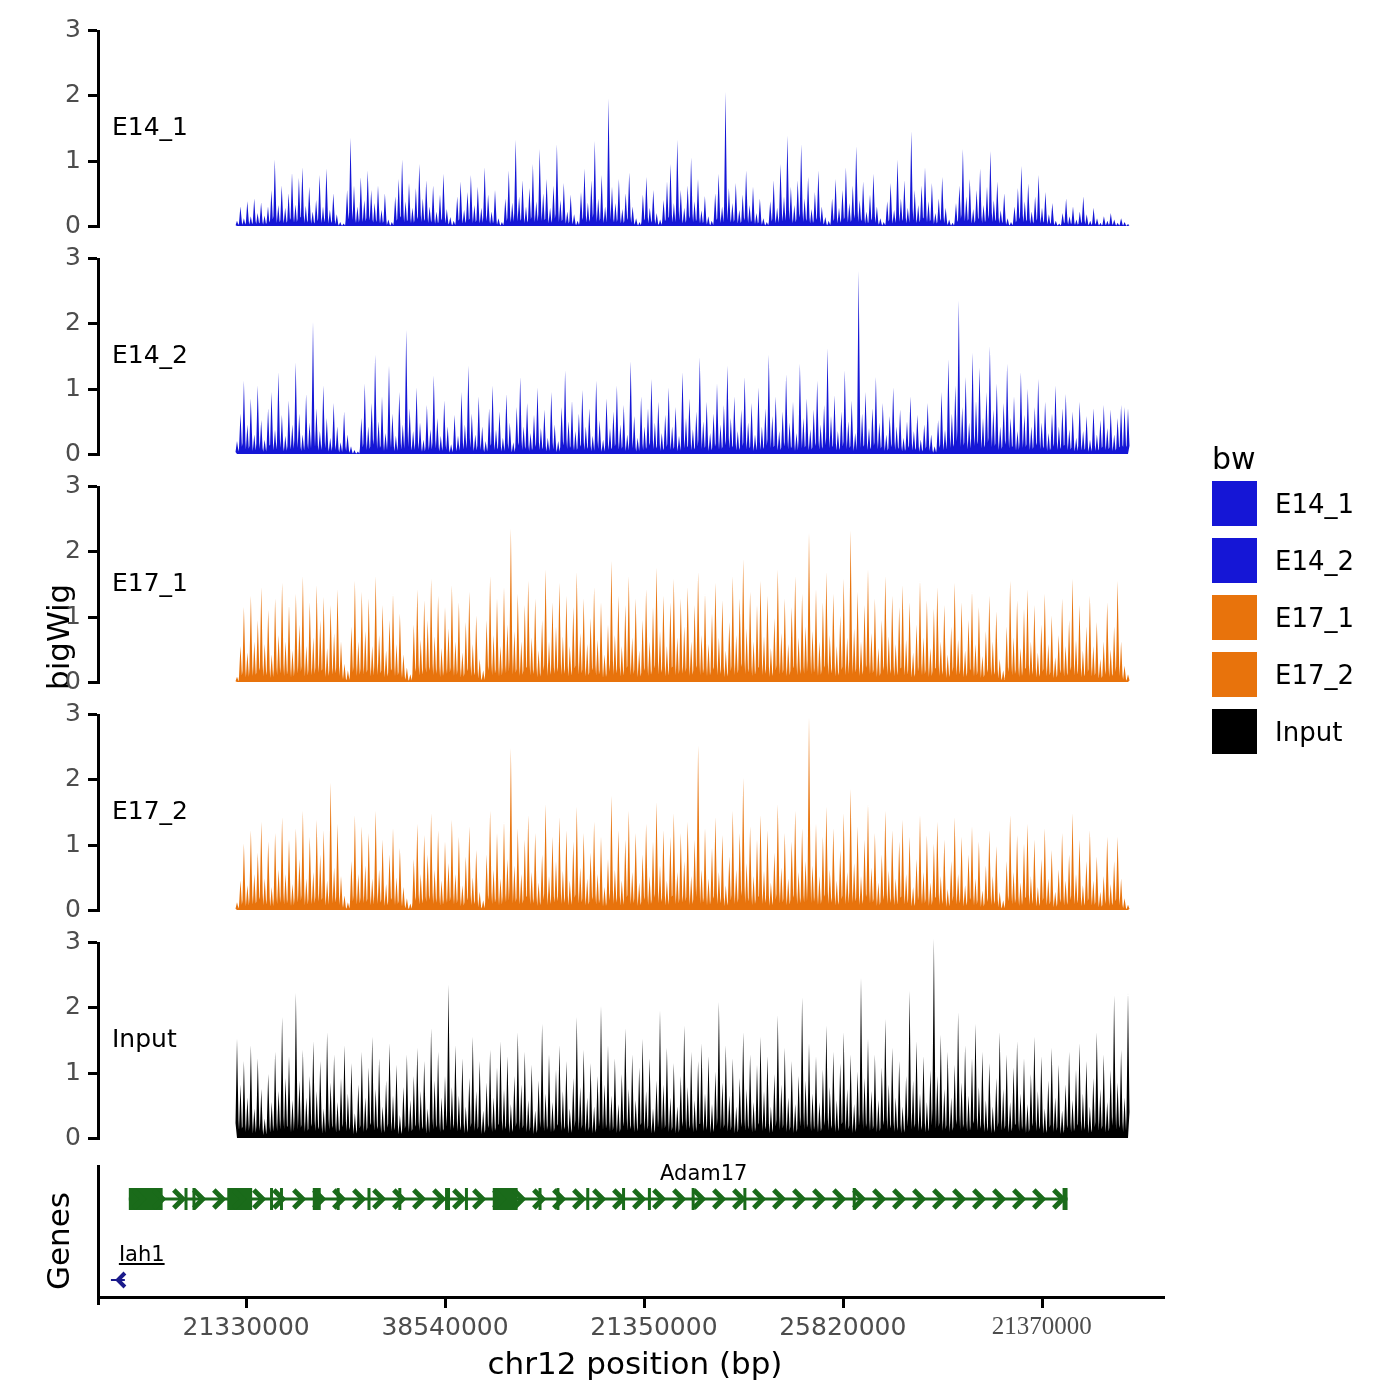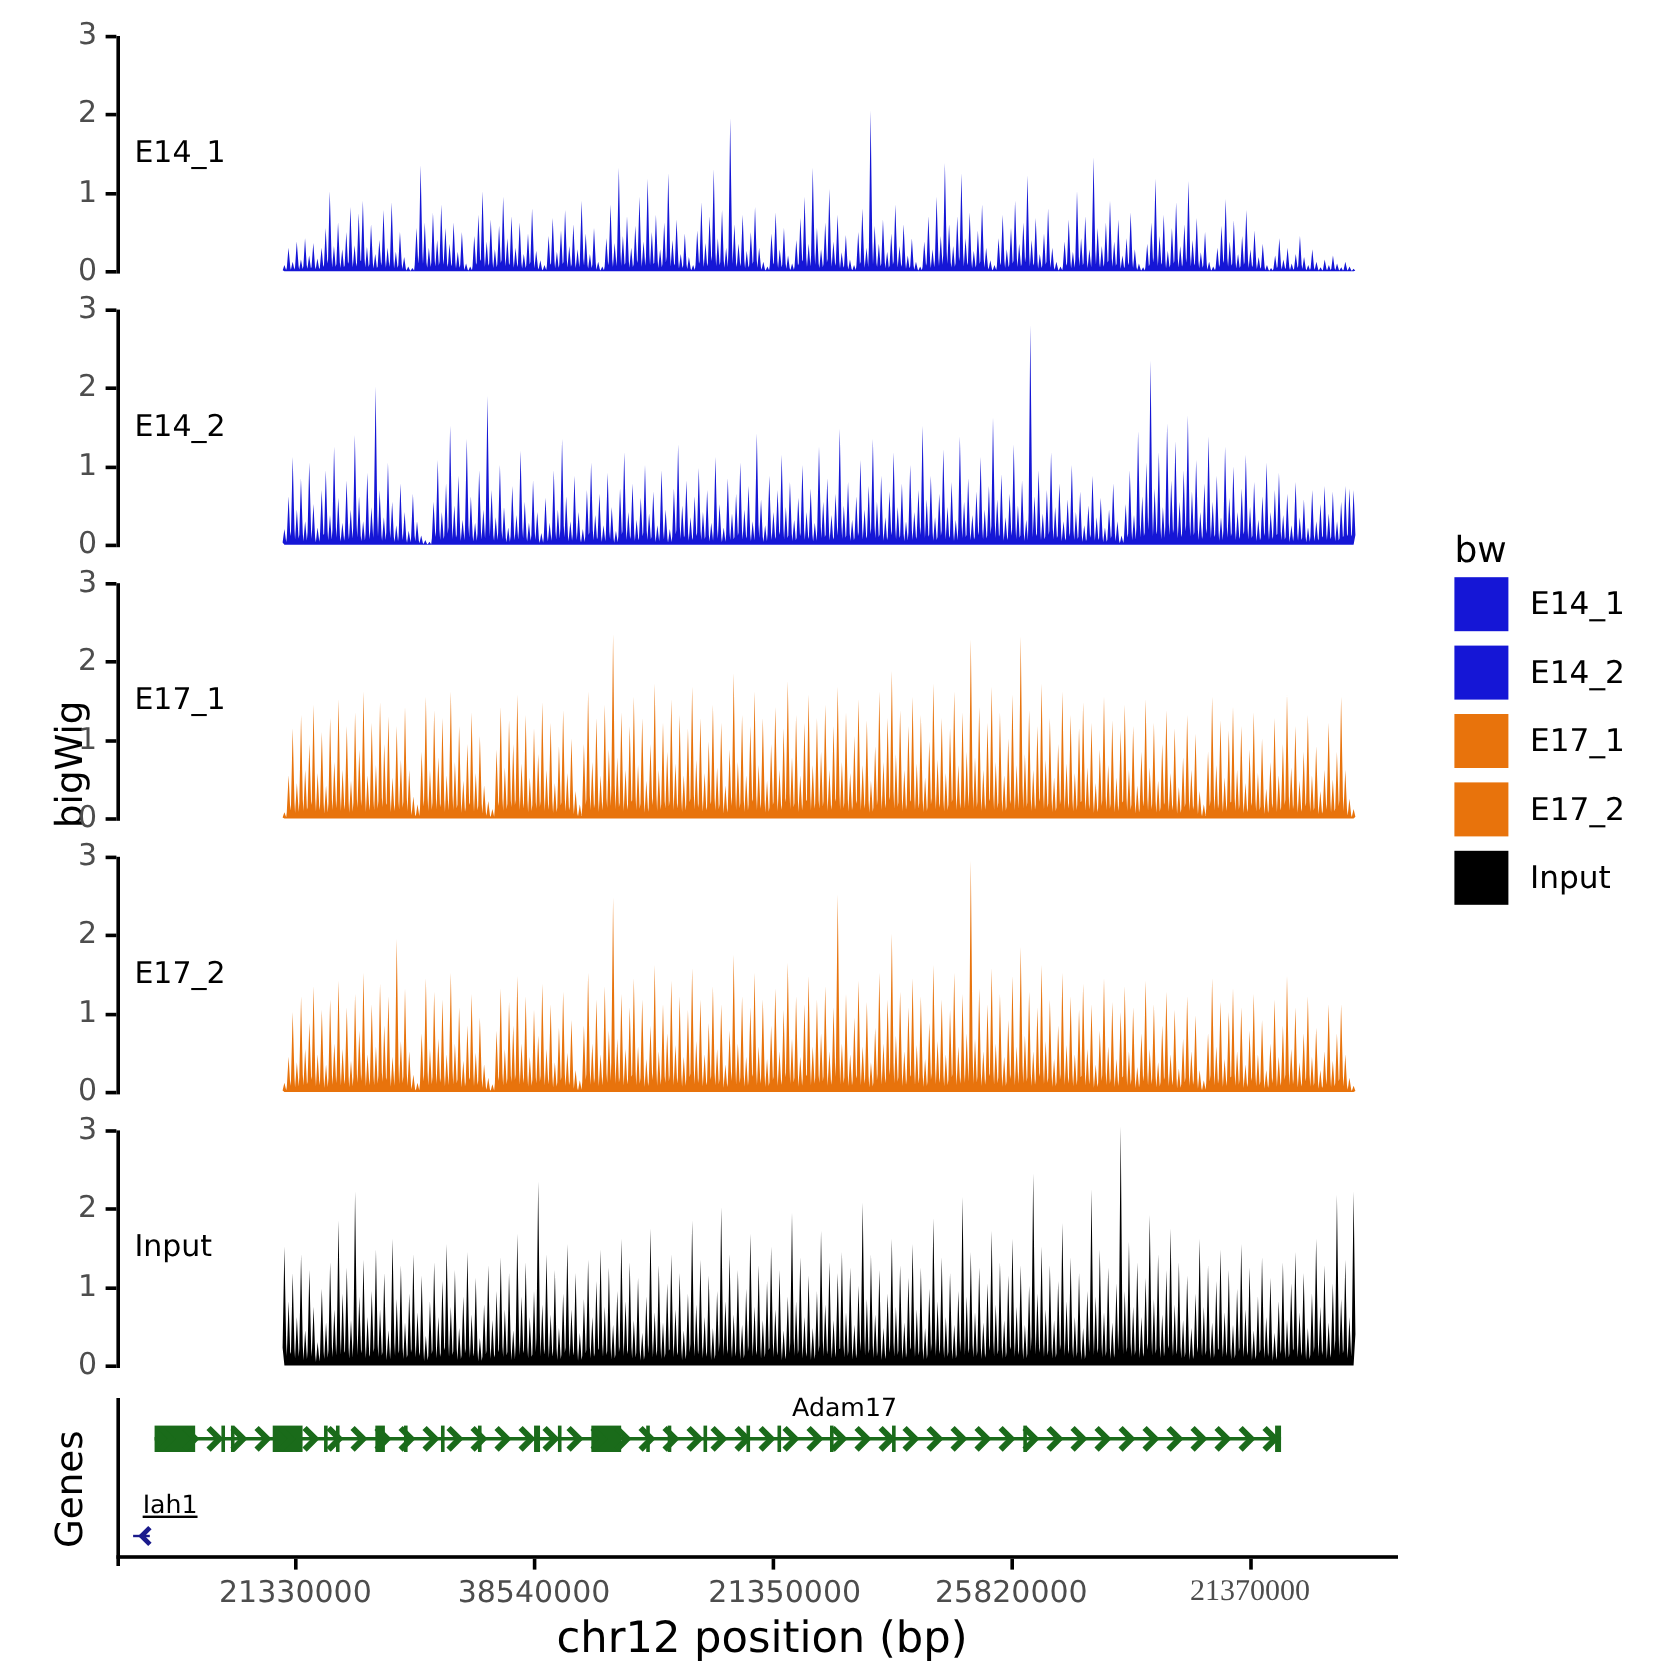--- a/index.html
+++ b/index.html
@@ -72,21 +72,21 @@
     font-size: 25px;
     color: #4d4d4d;
     white-space: nowrap;
     transform: translateX(-50%);
     text-align: right;
   }
   .xlab {
     position: absolute;
     width: 100%;
     text-align: center;
-    font-size: 36px;
+    font-size: 31px;
     color: #000000;
   }
 
   
   .legend-title {
     position: absolute;
     font-size: 30px;
     color: #000000;
   }
   .legend-row {

